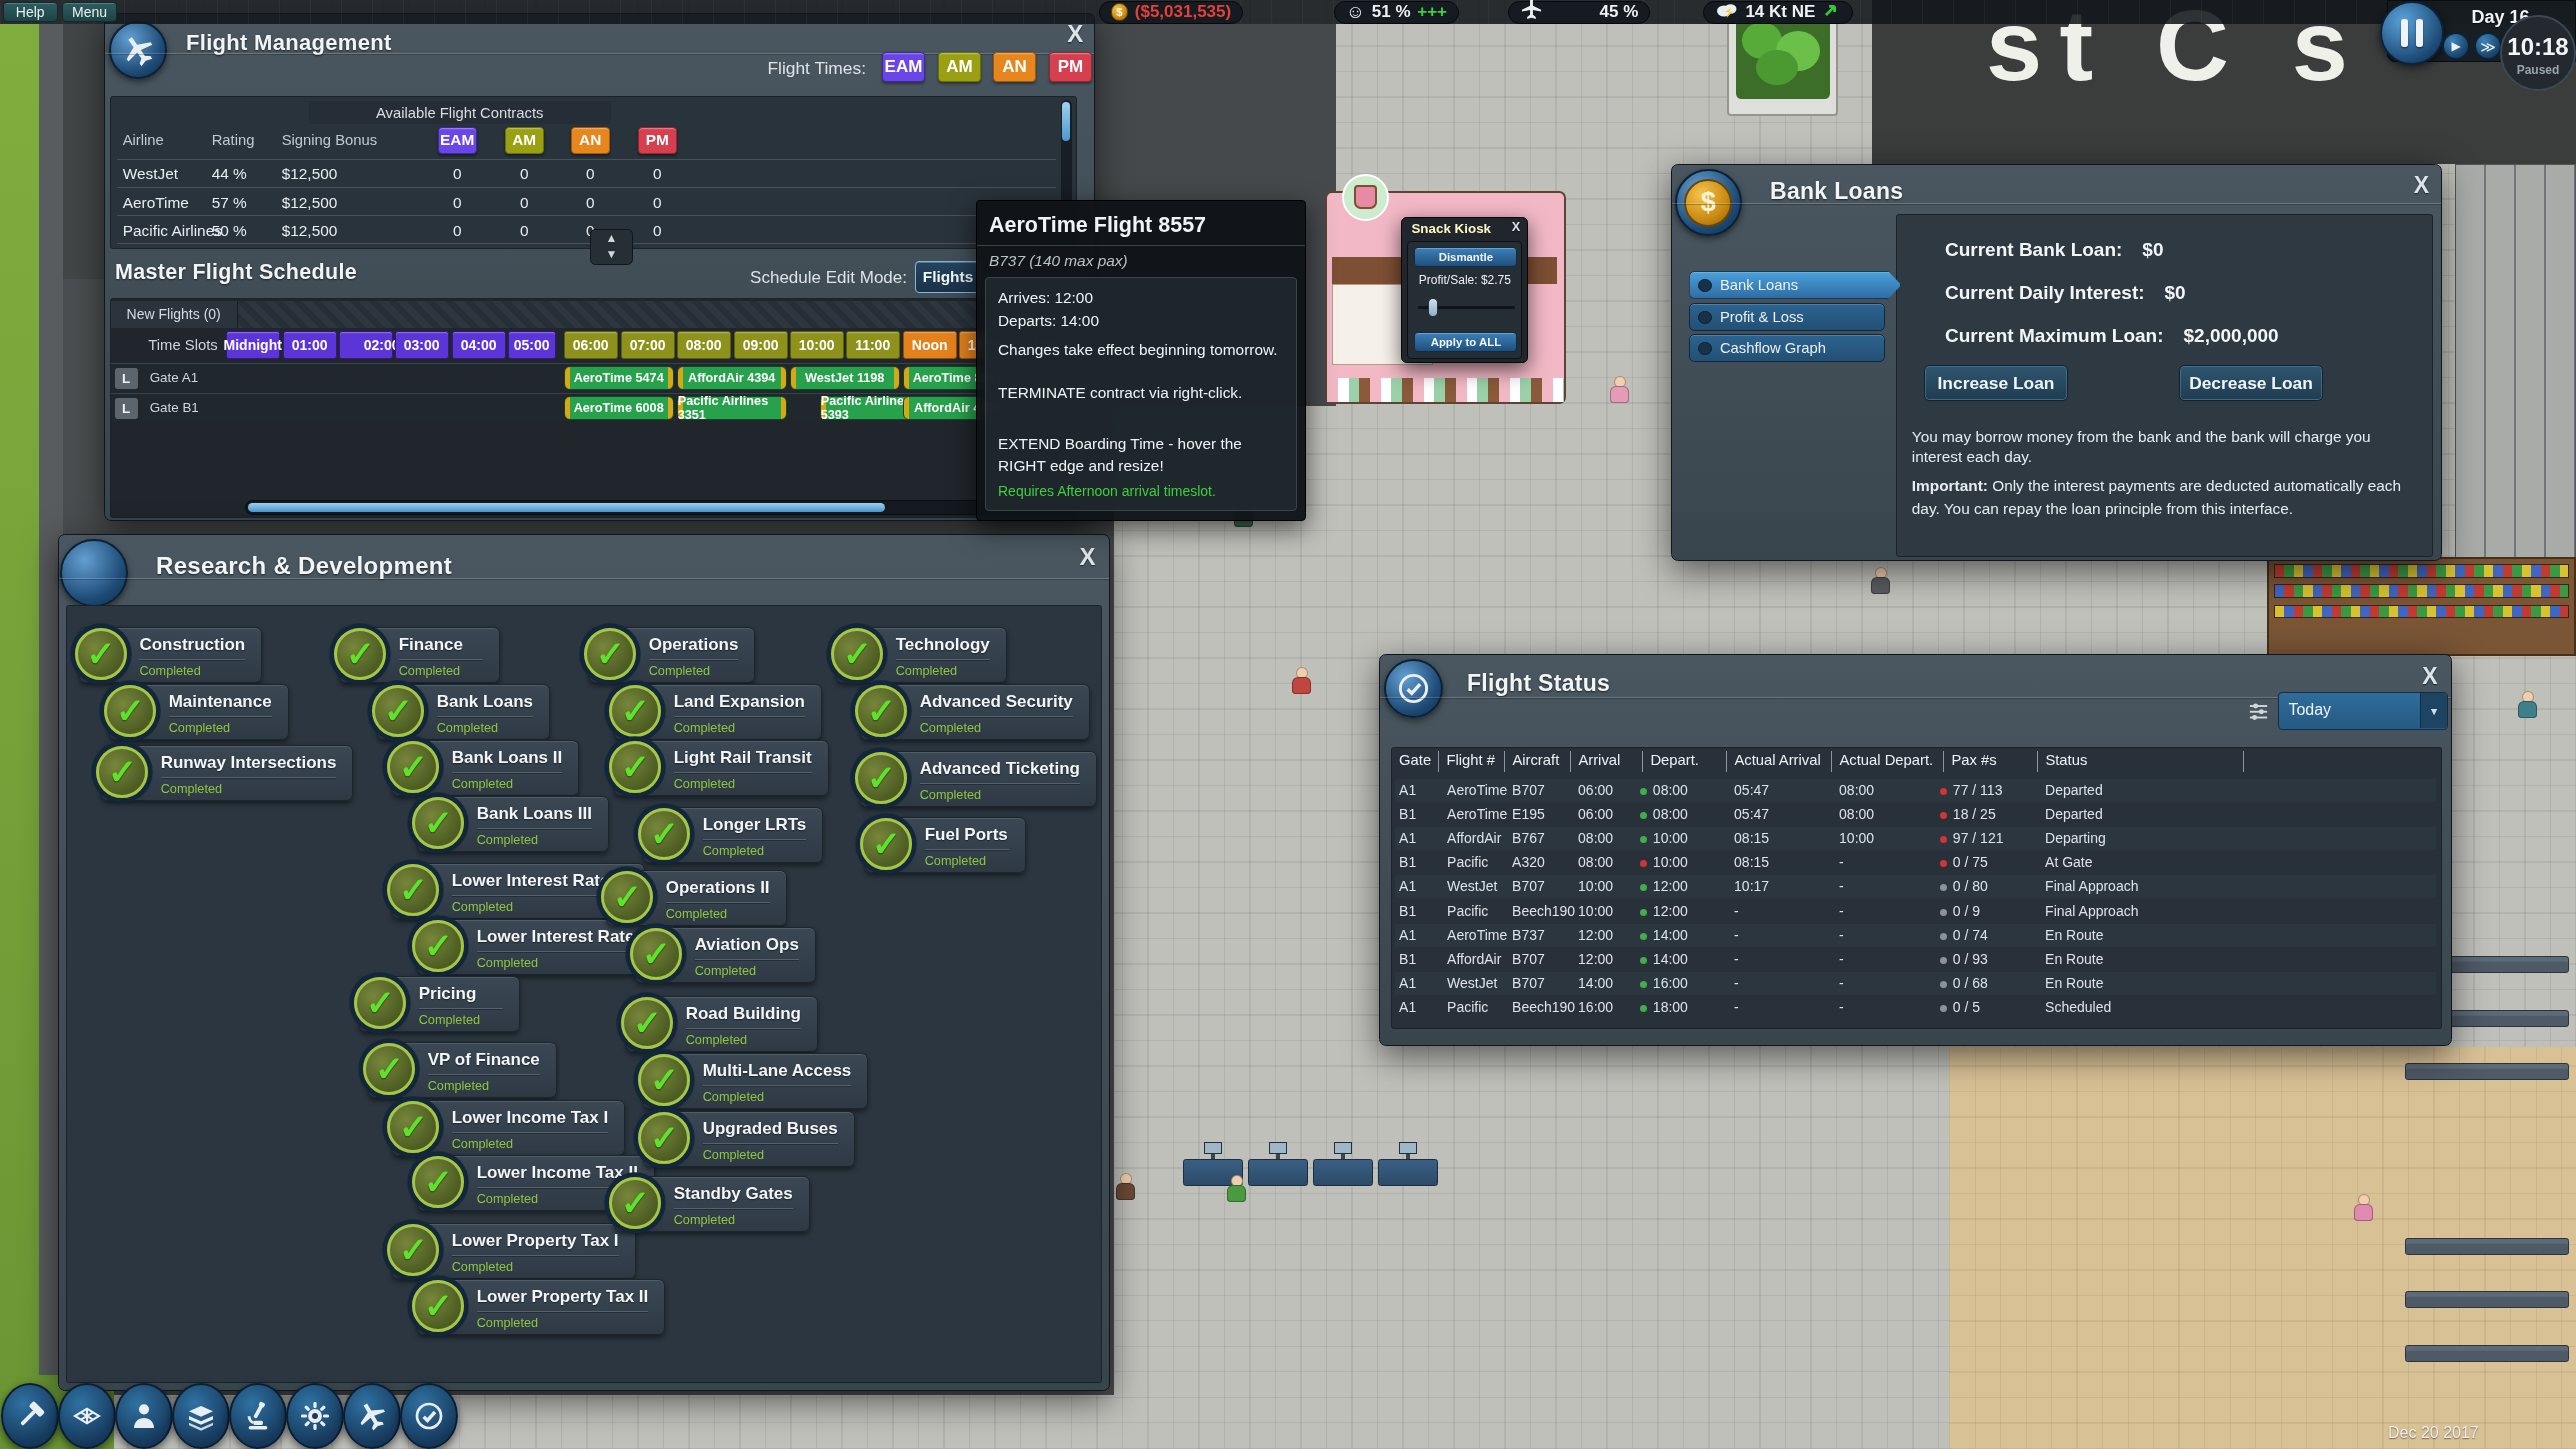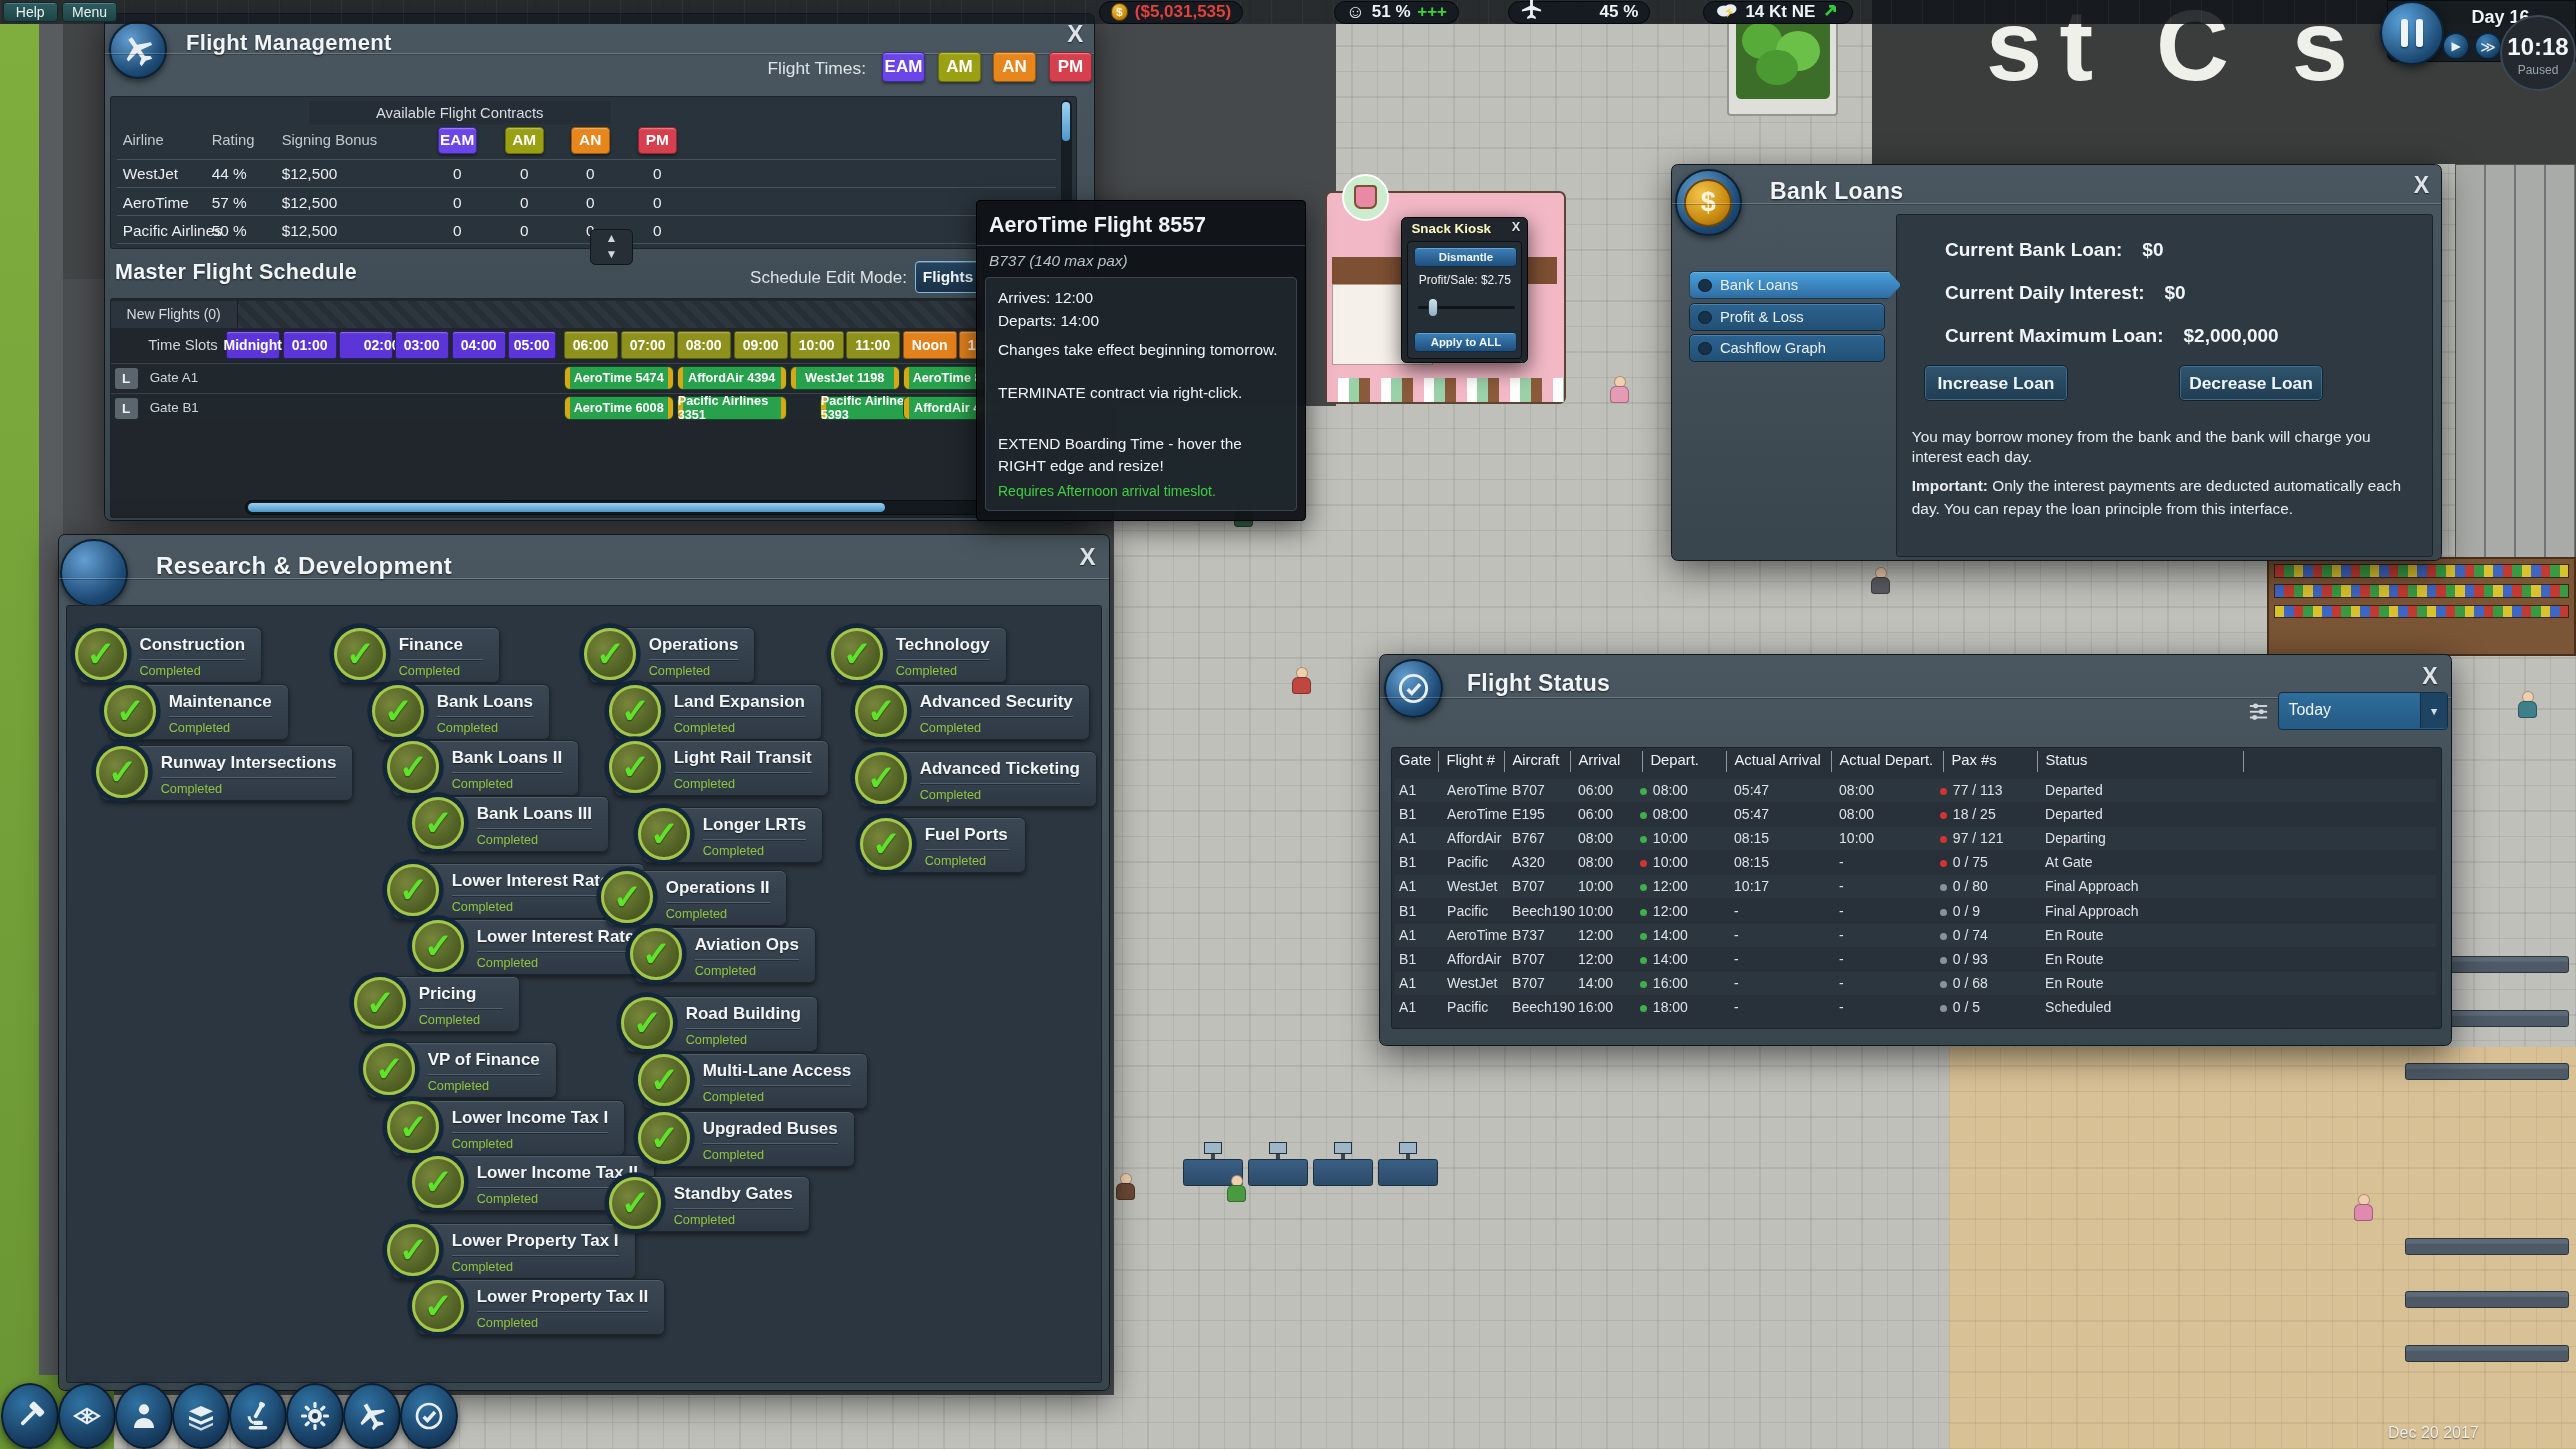--- a/index.html
+++ b/index.html
@@ -251,21 +251,21 @@
   <div class="abs" style="left:2450px;top:6.7px;width:101px;text-align:center;color:#f0f4f6;font-size:18px;font-weight:bold;z-index:44;text-shadow:0 1.3px 1.3px rgba(0,0,0,.6);">Day 16</div>
   <div id="pausebtn">
       <div class="pbar"></div>
       <div class="pbar"></div>
     </div>
   <div class="speedbtn" style="left:2442px;font-size:12px;">▶</div>
   <div class="speedbtn" style="left:2474px;font-size:14.8px;">≫</div>
   <div class="speedbtn" style="left:2506px;font-size:14.8px;">⋙</div>
   <div id="clockcirc">
     <div style="margin-top:16px;font-size:24px;font-weight:bold;">10:18</div>
-    <div style="font-size:12px;color:#9aa4ac;margin-top:2.7px;">Paused</div>
+    <div style="font-size:12px;color:#9aa4ac;margin-top:2.7px;font-weight:bold;">Paused</div>
   </div>
 
   <div class="win" style="left:104px;top:13.4px;width:991px;height:508px;z-index:10;">
     <div class="win-icon" style="left:4px;top:6.7px;width:58px;height:58px;">
       <svg width="35" height="35" viewBox="0 0 24 24" fill="#e8eef2" style="transform:rotate(-35deg)">
           <path d="M10.5 2h3v6.2l8.5 4v2l-8.5-1.6v5l3 2.2V22l-4.5-1.4L7.5 22v-2.2l3-2.2v-5L2 14.2v-2l8.5-4z"></path>
         </svg>
     </div>
     <div class="win-title" style="left:81px;top:16px;font-size:22px;">Flight Management</div>
     <div class="win-x" style="right:10.7px;top:5.4px;font-size:24px;">X</div>

